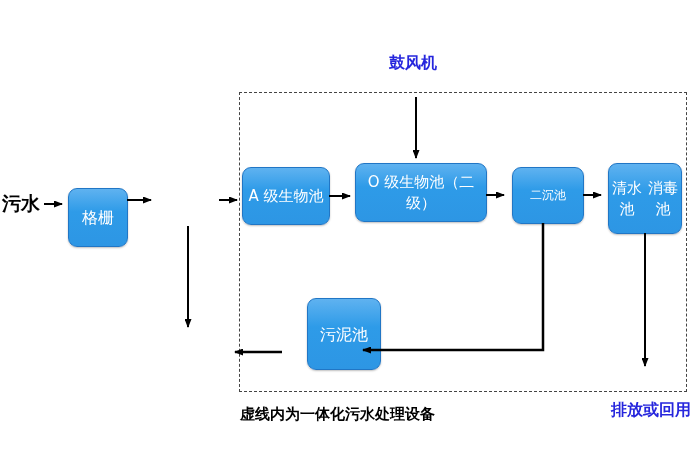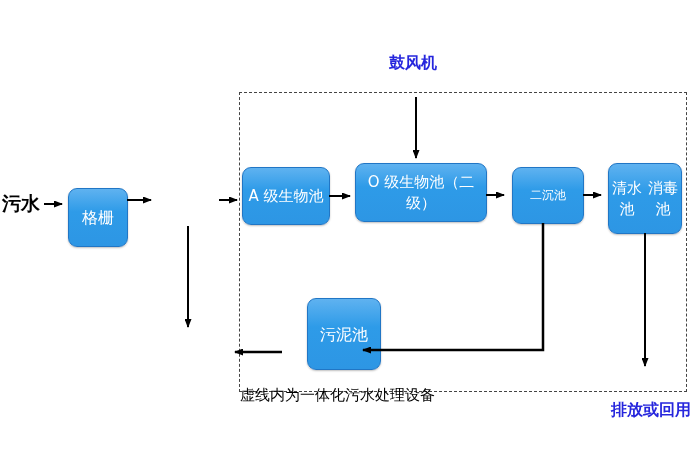--- a/index.html
+++ b/index.html
@@ -28,21 +28,21 @@
   #node-secondary{left:512px;top:167px;width:70px;height:55px;font-size:12px;}
   #node-clear{left:608px;top:163px;width:72px;height:69px;flex-direction:row;}
   #node-sludge{left:283px;top:298px;width:72px;height:70px;font-size:16px;margin-left:24px;}
   .lbl{position:absolute;z-index:4;white-space:nowrap;}
   .lbl-black{color:#000000;font-weight:bold;}
   .lbl-blue{color:#2626dd;font-weight:bold;}
   #lbl-inflow{left:2px;top:191px;font-size:19px;}
   #lbl-blower{left:389px;top:53px;font-size:16px;}
   #lbl-sludge-out{left:56px;top:348px;font-size:15px;}
   #lbl-discharge{left:611px;top:400px;font-size:16px;}
-  #lbl-caption{left:240px;top:386px;font-size:15px;color:#000000;font-weight:normal;}
+  #lbl-caption{left:240px;top:405px;font-size:15px;color:#000000;font-weight:bold;}
 </style>
 </head>
 <body>
 
 <div class="canvas">
 
   <div class="dashed-region"></div>
 
   <svg class="overlay" width="700" height="450" viewBox="0 0 700 450" xmlns="http://www.w3.org/2000/svg">
     <defs>

